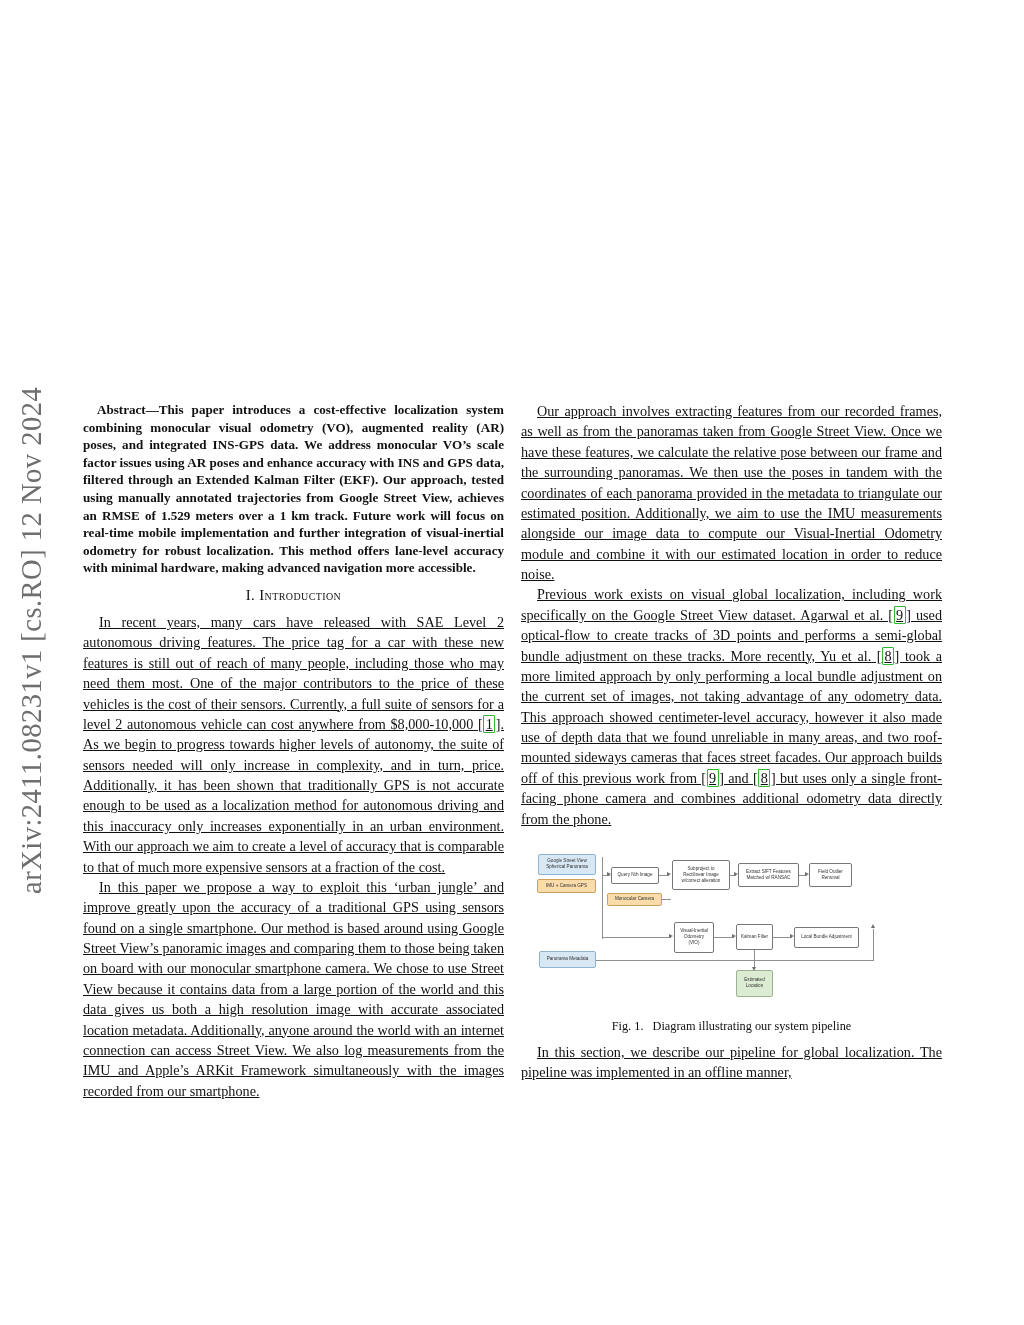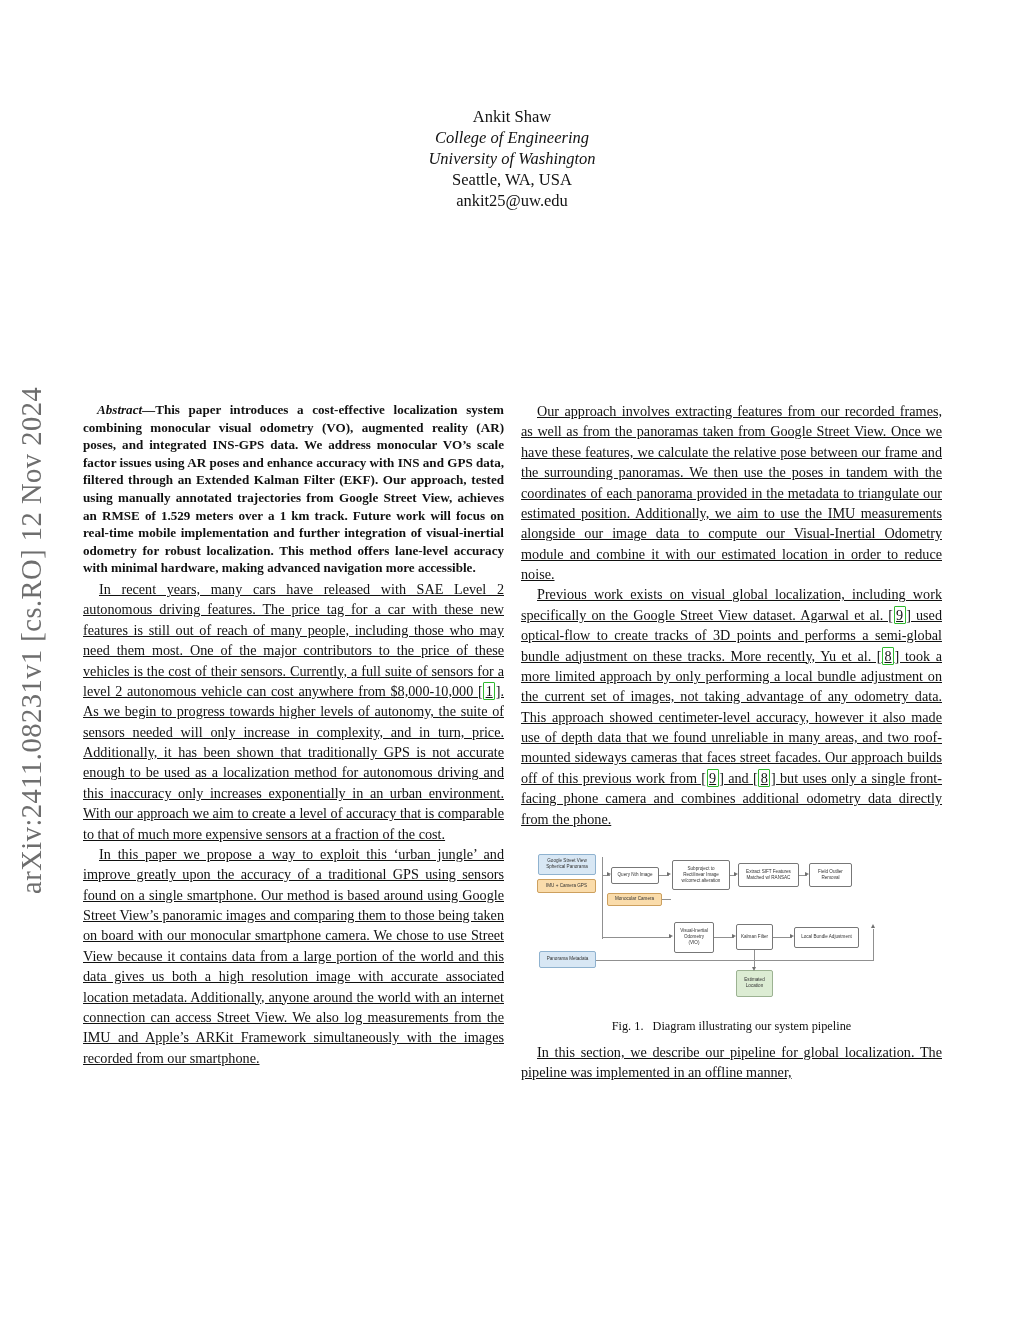--- a/index.html
+++ b/index.html
@@ -33,21 +33,21 @@
   .authors{text-align:center;font-size:16.5px;line-height:1.27;margin-top:23px;}
   .authors .it{font-style:italic;}
   
   .col{position:absolute;top:401px;width:421px;}
   .col-left{left:83px;}
   .col-right{left:521px;}
   .abstract{
     margin:0 0 2px 0;font-size:13.1px;line-height:1.345;
     font-weight:bold;text-align:justify;text-indent:14px;
   }
-  .abs-label{font-style:italic;}
+  .abs-label{}
   .sec{
     margin:10px 0 8px 0;text-align:center;font-weight:normal;
     font-variant:small-caps;font-size:14.8px;letter-spacing:0.4px;
   }
   .body-p{
     margin:0;font-size:14.2px;line-height:1.435;
     text-align:justify;text-indent:16px;text-decoration:underline;
   }
   .cite{
     border:1px solid #2db82d;border-radius:1px;
@@ -78,31 +78,25 @@
   .mt{margin-top:8px;}
 </style>
 </head>
 <body>
 
 <div class="page">
 
   <div class="arxiv-stamp">arXiv:2411.08231v1  [cs.RO]  12 Nov 2024</div>
 
   <div class="hdr">
-    <div class="authors">
-      <div>Ankit Shaw</div>
-      <div class="it">College of Engineering</div>
-      <div class="it">University of Washington</div>
-      <div>Seattle, WA, USA</div>
-      <div>ankit25@uw.edu</div>
-    </div>
   </div>
 
   <div class="col col-left">
     <p class="abstract"><span class="abs-label">Abstract</span><span>—This paper introduces a cost-effective localization system combining monocular visual odometry (VO), augmented reality (AR) poses, and integrated INS-GPS data. We address monocular VO’s scale factor issues using AR poses and enhance accuracy with INS and GPS data, filtered through an Extended Kalman Filter (EKF). Our approach, tested using manually annotated trajectories from Google Street View, achieves an RMSE of 1.529 meters over a 1 km track. Future work will focus on real-time mobile implementation and further integration of visual-inertial odometry for robust localization. This method offers lane-level accuracy with minimal hardware, making advanced navigation more accessible.</span></p>
+    <h2 class="sec">I. Introduction</h2>
     <p class="body-p">In recent years, many cars have released with SAE Level 2 autonomous driving features. The price tag for a car with these new features is still out of reach of many people, including those who may need them most. One of the major contributors to the price of these vehicles is the cost of their sensors. Currently, a full suite of sensors for a level 2 autonomous vehicle can cost anywhere from $8,000-10,000 [<span class="cite">1</span>]. As we begin to progress towards higher levels of autonomy, the suite of sensors needed will only increase in complexity, and in turn, price. Additionally, it has been shown that traditionally GPS is not accurate enough to be used as a localization method for autonomous driving and this inaccuracy only increases exponentially in an urban environment. With our approach we aim to create a level of accuracy that is comparable to that of much more expensive sensors at a fraction of the cost.</p>
     <p class="body-p">In this paper we propose a way to exploit this ‘urban jungle’ and improve greatly upon the accuracy of a traditional GPS using sensors found on a single smartphone. Our method is based around using Google Street View’s panoramic images and comparing them to those being taken on board with our monocular smartphone camera. We chose to use Street View because it contains data from a large portion of the world and this data gives us both a high resolution image with accurate associated location metadata. Additionally, anyone around the world with an internet connection can access Street View. We also log measurements from the IMU and Apple’s ARKit Framework simultaneously with the images recorded from our smartphone.</p>
   </div>
 
   <div class="col col-right">
     <p class="body-p">Our approach involves extracting features from our recorded frames, as well as from the panoramas taken from Google Street View. Once we have these features, we calculate the relative pose between our frame and the surrounding panoramas. We then use the poses in tandem with the coordinates of each panorama provided in the metadata to triangulate our estimated position. Additionally, we aim to use the IMU measurements alongside our image data to compute our Visual-Inertial Odometry module and combine it with our estimated location in order to reduce noise.</p>
     <p class="body-p">Previous work exists on visual global localization, including work specifically on the Google Street View dataset. Agarwal et al. [<span class="cite">9</span>] used optical-flow to create tracks of 3D points and performs a semi-global bundle adjustment on these tracks. More recently, Yu et al. [<span class="cite">8</span>] took a more limited approach by only performing a local bundle adjustment on the current set of images, not taking advantage of any odometry data. This approach showed centimeter-level accuracy, however it also made use of depth data that we found unreliable in many areas, and two roof-mounted sideways cameras that faces street facades. Our approach builds off of this previous work from [<span class="cite">9</span>] and [<span class="cite">8</span>] but uses only a single front-facing phone camera and combines additional odometry data directly from the phone.</p>
 
     <figure class="pipeline">
       <div class="diagram">

